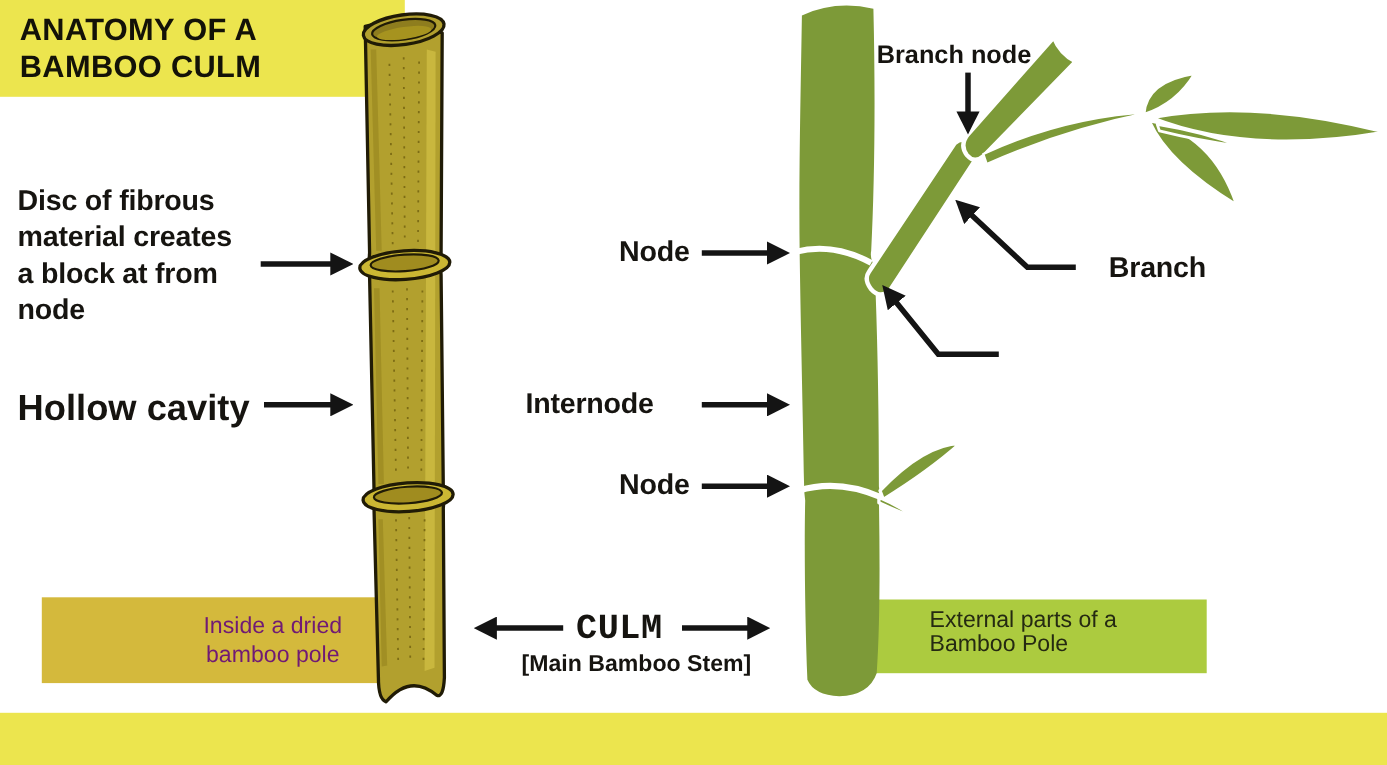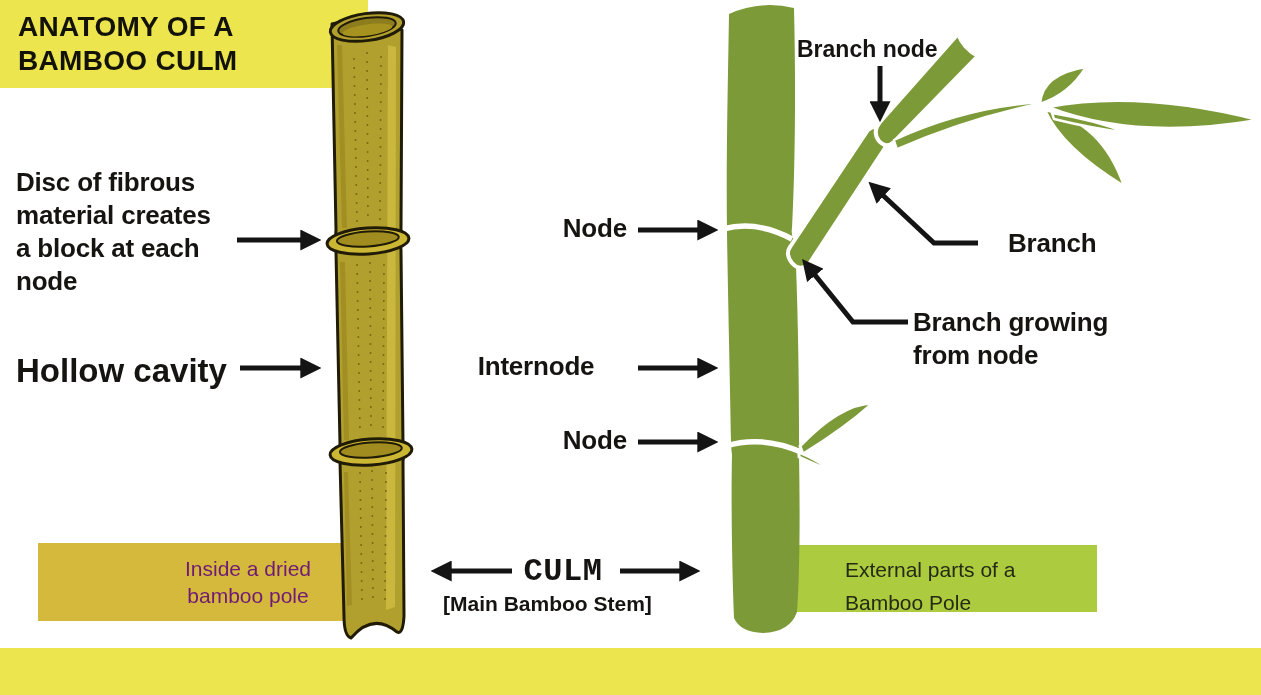--- a/index.html
+++ b/index.html
@@ -13,36 +13,36 @@
          font-family:"Liberation Sans","DejaVu Sans",sans-serif;color:var(--ink);}
   .band{position:absolute;z-index:1;}
   #title-block{left:0;top:0;width:368px;height:88px;background:var(--yellow);}
   #title-text{position:absolute;left:18px;top:10px;font-size:28px;font-weight:bold;
               line-height:34px;letter-spacing:.3px;color:#131208;}
   #left-caption-band{left:38px;top:543px;width:314px;height:78px;background:var(--mustard);}
   #left-caption{position:absolute;left:110px;top:12px;width:200px;text-align:center;
                 font-size:21px;line-height:27px;color:#701a75;}
   #right-caption-band{left:760px;top:545px;width:337px;height:67px;background:var(--light-green);}
   #right-caption{position:absolute;left:85px;top:8px;width:180px;text-align:left;
-                 font-size:21px;line-height:33px;color:#252a12;}
+                 font-size:21px;line-height:22px;color:#252a12;}
   #bottom-bar{left:0;top:648px;width:1261px;height:47px;background:var(--yellow);}
   #art,#arrows{position:absolute;left:0;top:0;z-index:2;pointer-events:none;}
   #arrows{z-index:3;}
   .label{position:absolute;z-index:4;font-weight:bold;color:#161410;}
   .big{font-size:26px;line-height:33px;letter-spacing:-.2px;}
   #disc-label{left:16px;top:166px;width:216px;}
   #hollow-label{left:16px;top:352px;width:260px;font-size:33px;}
   #node-upper-label{left:445px;top:212px;width:182px;text-align:right;}
   #internode-label{left:445px;top:350px;width:182px;text-align:center;}
   #node-lower-label{left:445px;top:424px;width:182px;text-align:right;}
   #branch-node-label{left:797px;top:36px;font-size:23px;}
   #branch-label{left:988px;top:227px;margin-left:20px;}
   #branch-growing-label{left:913px;top:306px;width:218px;}
   #culm-label{left:483px;top:553px;width:160px;text-align:center;font-size:32px;letter-spacing:.5px;font-family:Liberation Mono, monospace;}
-  #culm-sub-label{left:443px;top:592px;width:240px;text-align:left;font-size:21px;}
+  #culm-sub-label{left:443px;top:592px;width:240px;text-align:right;font-size:21px;}
 </style>
 </head>
 <body>
 
 <div id="stage">
 
   <div id="title-block" class="band">
     <div id="title-text">
       <div>ANATOMY OF A</div>
       <div>BAMBOO CULM</div>
@@ -156,24 +156,23 @@
       <line x1="620" y1="571" x2="694" y2="571" marker-end="url(#ah)"></line>
       <line x1="880" y1="66" x2="880" y2="116" marker-end="url(#ah)"></line>
       <line x1="638" y1="230" x2="712" y2="230" marker-end="url(#ah)"></line>
       <polyline points="978,243 934,243 873,186" marker-end="url(#ah)"></polyline>
       <polyline points="908,322 853,322 806,264" marker-end="url(#ah)"></polyline>
       <line x1="638" y1="368" x2="712" y2="368" marker-end="url(#ah)"></line>
       <line x1="638" y1="442" x2="712" y2="442" marker-end="url(#ah)"></line>
     </g>
   </svg>
 
-  <div class="label big" id="disc-label">Disc of fibrous material creates a block at each node</div>
+  <div class="label big" id="disc-label">Disc of fibrous material creates a block at from node</div>
   <div class="label" id="hollow-label">Hollow cavity</div>
   <div class="label big" id="node-upper-label">Node</div>
   <div class="label big" id="internode-label">Internode</div>
   <div class="label big" id="node-lower-label">Node</div>
   <div class="label" id="branch-node-label">Branch node</div>
   <div class="label big" id="branch-label">Branch</div>
-  <div class="label big" id="branch-growing-label">Branch growing from node</div>
   <div class="label" id="culm-label">CULM</div>
   <div class="label" id="culm-sub-label">[Main Bamboo Stem]</div>
 
 </div>
 
 </body></html>

